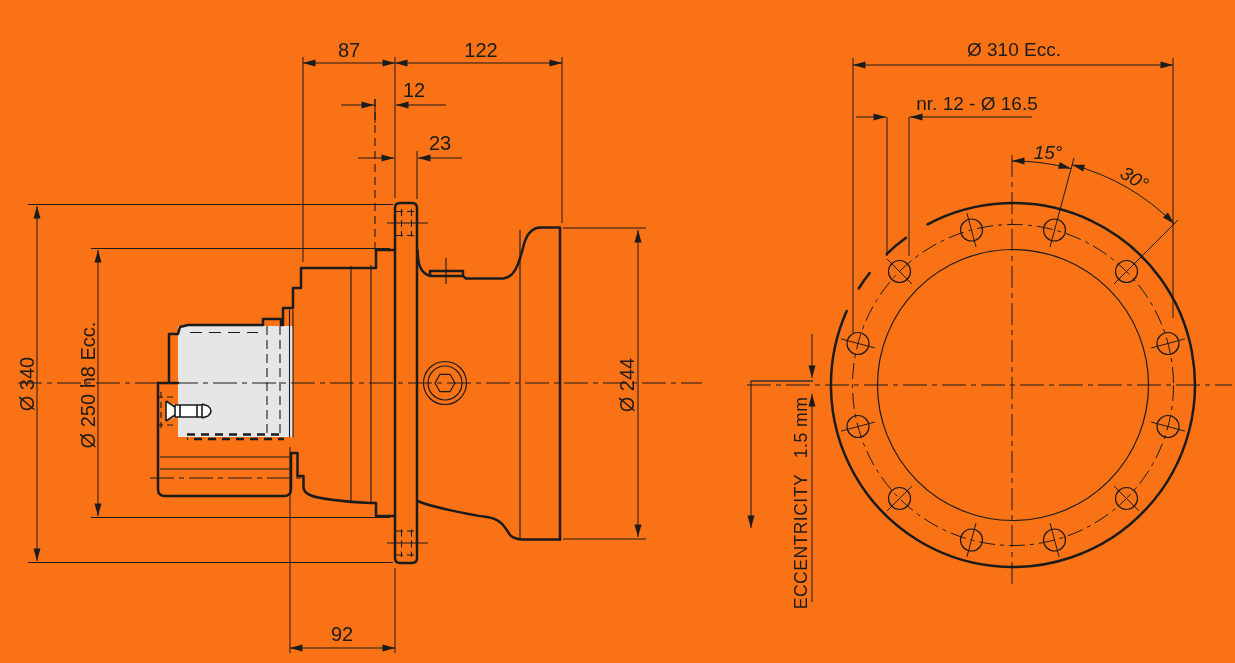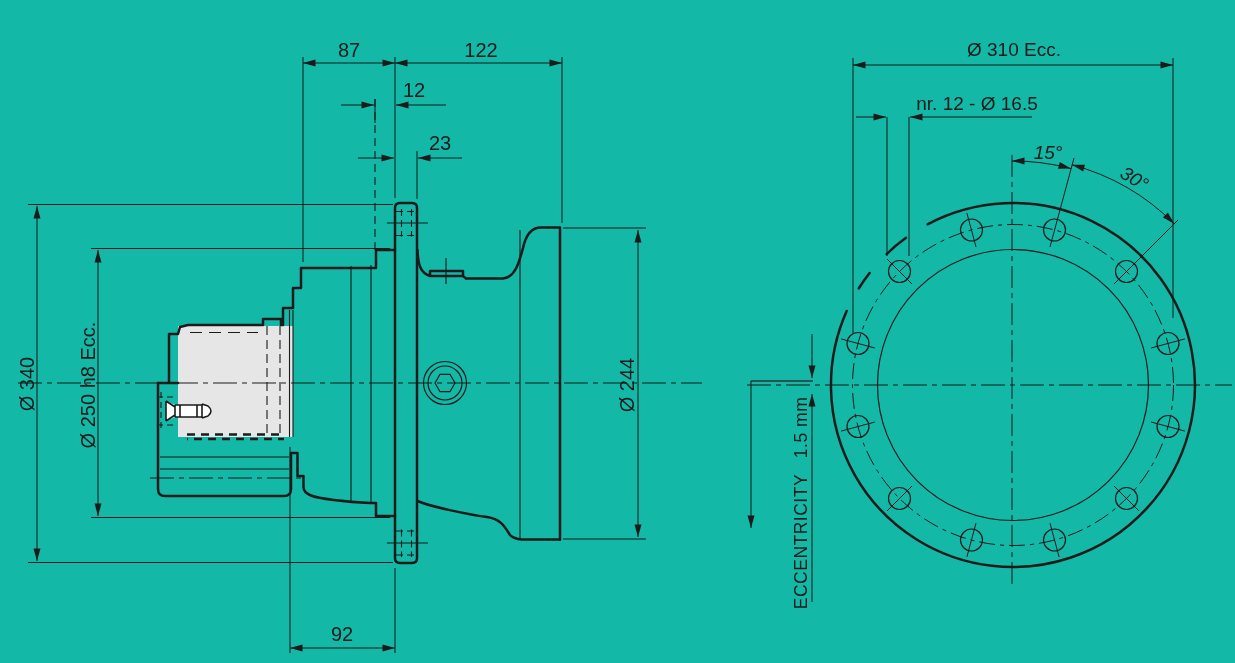--- a/index.html
+++ b/index.html
@@ -1,16 +1,16 @@
 <!DOCTYPE html>
 <html><head>
 <meta charset="utf-8">
 <style>
   html,body{margin:0;padding:0;background:#ffffff;}
-  .stage{position:relative;width:1235px;height:663px;background:#14b8a6;overflow:hidden;
+  .stage{position:relative;width:1235px;height:663px;background:#f97316;overflow:hidden;
          font-family:"Liberation Sans","DejaVu Sans",sans-serif;}
   svg text{fill:#1b1b1b;font-family:"Liberation Sans","DejaVu Sans",sans-serif;white-space:pre;}
   .ln{stroke:#1b1b1b;fill:none;}
   .w-thick{stroke-width:2.5;stroke-linejoin:round;stroke-linecap:round;}
   .w-med{stroke-width:1.6;stroke-linejoin:round;}
   .w-thin{stroke-width:1.1;}
   .w-hair{stroke-width:1;}
   .dash{stroke-dasharray:9 5;}
   .dash-sm{stroke-dasharray:6 4;}
   .cl{stroke-dasharray:24 5 5 5;}

